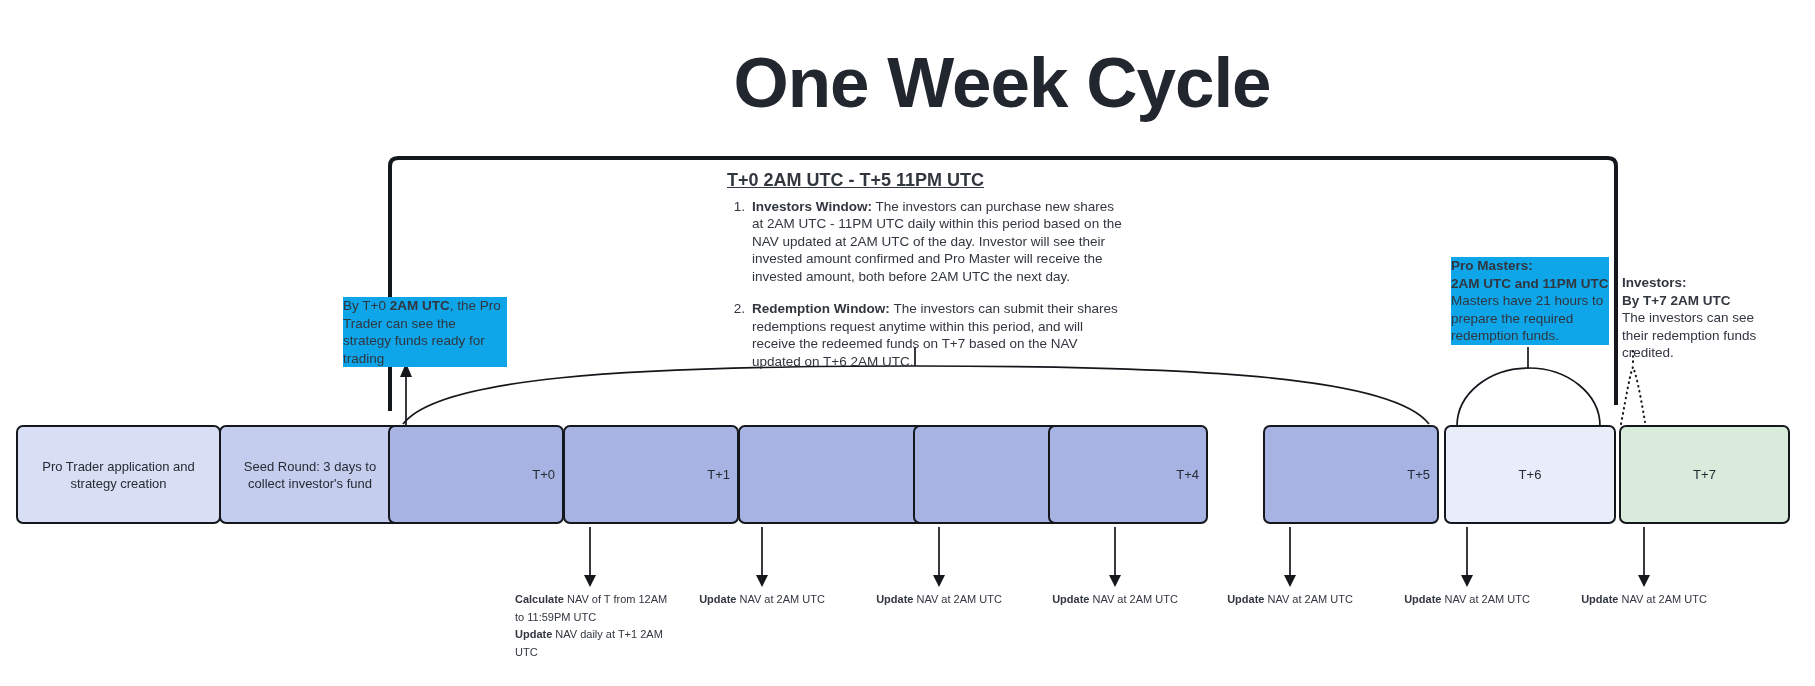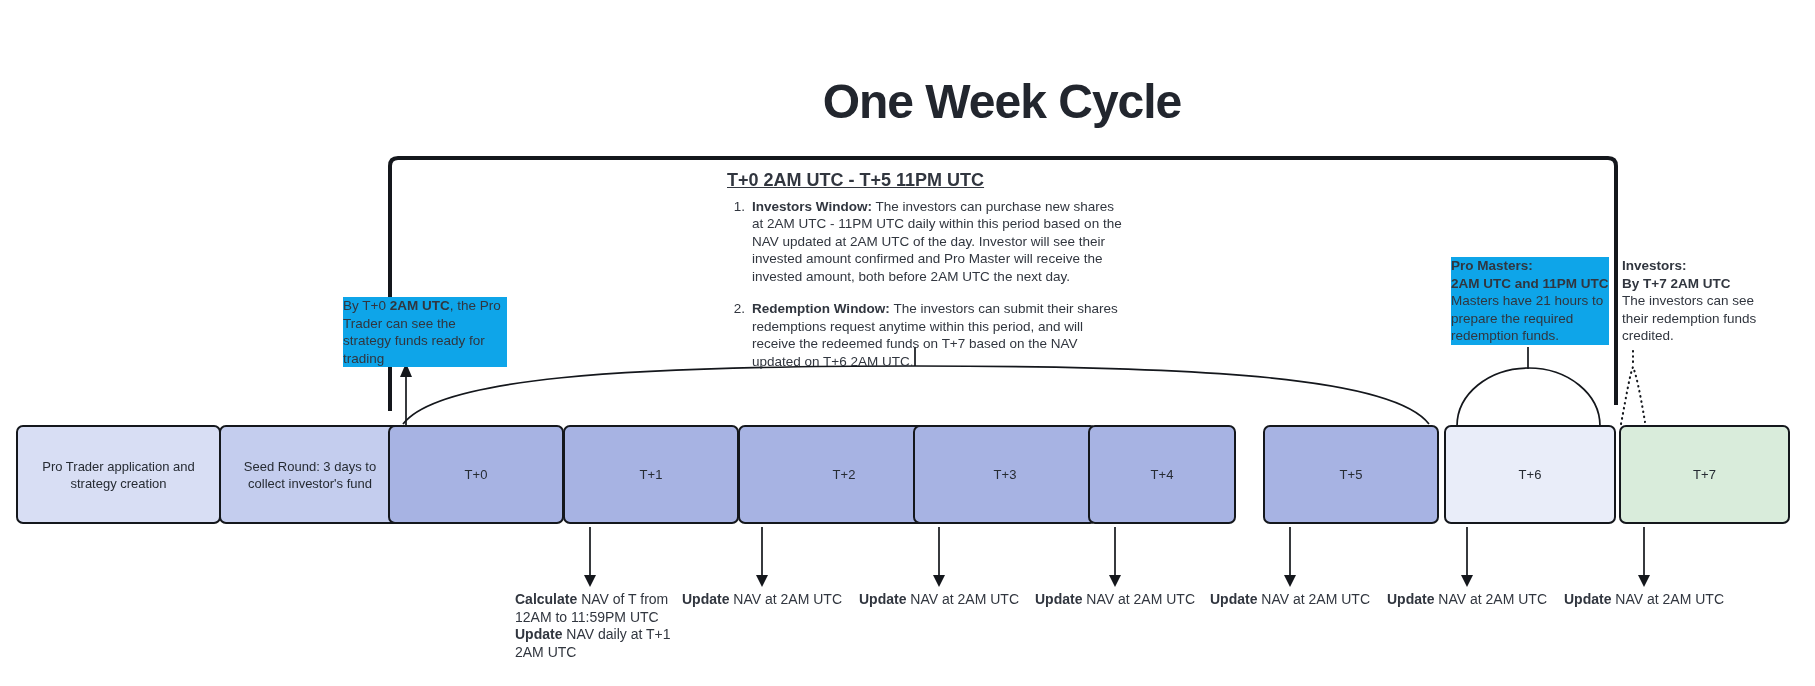--- a/index.html
+++ b/index.html
@@ -1,20 +1,20 @@
 <!DOCTYPE html>
 <html style="--ink: #14171c; --text: #31363f; --title: #22262e; --box-border: #14171c; --box-stage1: #d8def4; --box-stage2: #c4cdee; --box-day: #a7b3e3; --box-t6: #e9edf9; --box-t7: #d9ecdb;"><head>
 <meta charset="utf-8">
 <style>
   html,body { margin:0; padding:0; background:#ffffff; }
   body { font-family:"Liberation Sans","DejaVu Sans",sans-serif; color:var(--text,#31363f); }
   .stage { position:relative; width:1815px; height:686px; background:#fff; overflow:hidden; }
 
-  .title { position:absolute; left:1002px; top:74px; transform:translateX(-50%);
-           font-size:48px; font-weight:bold; color:var(--title,#22262e);
+  .title { position:absolute; left:1002px; top:42px; transform:translateX(-50%);
+           font-size:71px; font-weight:bold; color:var(--title,#22262e);
            letter-spacing:-1px; white-space:nowrap; margin:0; }
 
   .svg-layer { position:absolute; left:0; top:0; }
   .ln { stroke:var(--ink,#14171c); fill:none; stroke-width:1.7; }
   .ln-thick { stroke:var(--ink,#14171c); fill:none; stroke-width:4; stroke-linejoin:round; }
   .ln-dot { stroke:var(--ink,#14171c); fill:none; stroke-width:2.1; stroke-linecap:round;
             stroke-dasharray:0.6 4.6; }
   .hd { fill:var(--ink,#14171c); stroke:none; }
 
   .note { position:absolute; font-size:13.5px; line-height:17.5px; color:var(--text,#31363f);
@@ -22,35 +22,35 @@
   .note b, .inv-text b, .rich b { font-weight:bold; }
 
   .investment-block { left:727px; top:172px; width:400px; background:transparent; }
   .inv-heading { font-weight:bold; text-decoration:underline; font-size:18px; margin:0 0 8px 0; }
   .inv-item { display:flex; margin:0 0 15px 0; }
   .inv-num { width:18px; flex:0 0 18px; text-align:right; margin-right:7px; }
   .inv-text { width:372px; }
 
   .pro-trader-note { left:343px; top:297px; width:164px; }
   .pro-masters-note { left:1451px; top:257px; width:158px; }
-  .investors-note { left:1622px; top:257px; width:162px; background:transparent; }
+  .investors-note { left:1622px; top:274px; width:162px; background:transparent; }
   .note-title { font-weight:bold; }
   .note-subtitle { font-weight:bold; }
 
   .tbox { position:absolute; top:425px; height:99px; box-sizing:border-box;
           border:2px solid var(--box-border,#14171c); border-radius:7px;
           display:flex; align-items:center; justify-content:center; text-align:center;
           font-size:13px; line-height:17px; color:#262b33; padding:0 7px; }
   .stage1 { background:var(--box-stage1,#d8def4); }
   .stage2 { background:var(--box-stage2,#c4cdee);margin-left:12px; }
-  .day    { background:var(--box-day,#a7b3e3); }
+  .day    { background:var(--box-day,#a7b3e3);justify-content:flex-end; }
   .t6     { background:var(--box-t6,#e9edf9); }
   .t7     { background:var(--box-t7,#d9ecdb); }
 
-  .nav-label { position:absolute; top:591px; font-size:14px; line-height:17.5px;
+  .nav-label { position:absolute; top:591px; font-size:11px; line-height:17.5px;
                color:var(--text,#31363f); }
   .calc-label { left:515px; width:162px; }
   .upd { width:170px; text-align:center; white-space:nowrap; }
 </style>
 </head>
 <body>
 
 <div class="stage">
 
   <h1 class="title">One Week Cycle</h1>
@@ -125,21 +125,21 @@
     </div>
   <div class="tbox day" style="left:563px;width:176px">
       <span>T+1</span>
     </div>
   <div class="tbox day" style="left:738px;width:212px">
       <span>T+2</span>
     </div>
   <div class="tbox day" style="left:913px;width:184px">
       <span>T+3</span>
     </div>
-  <div class="tbox day" style="left:1088px;width:148px">
+  <div class="tbox day" style="left:1048px;width:160px">
       <span>T+4</span>
     </div>
   <div class="tbox day" style="left:1263px;width:176px">
       <span>T+5</span>
     </div>
   <div class="tbox t6" style="left:1444px;width:172px">
       <span>T+6</span>
     </div>
   <div class="tbox t7" style="left:1619px;width:171px">
       <span>T+7</span>

